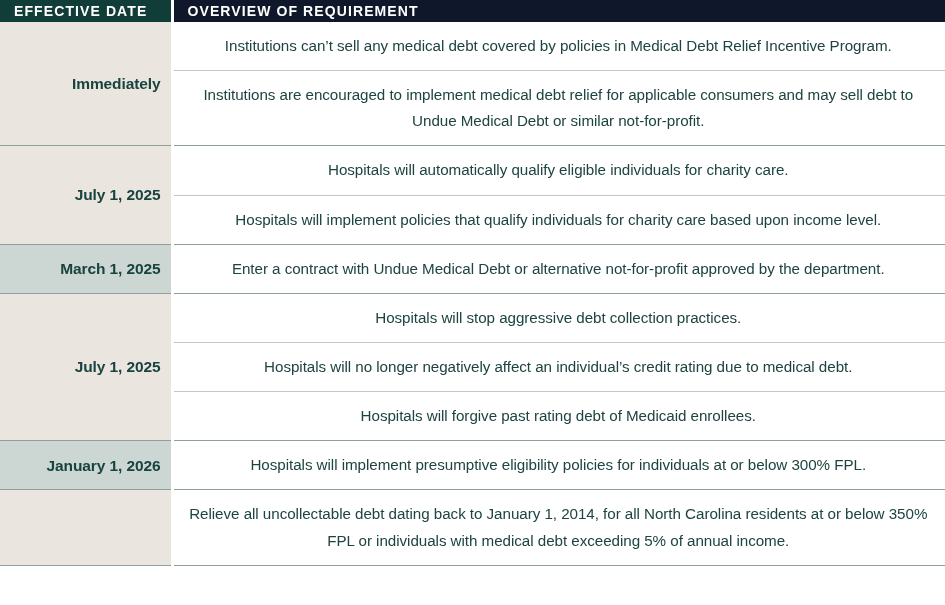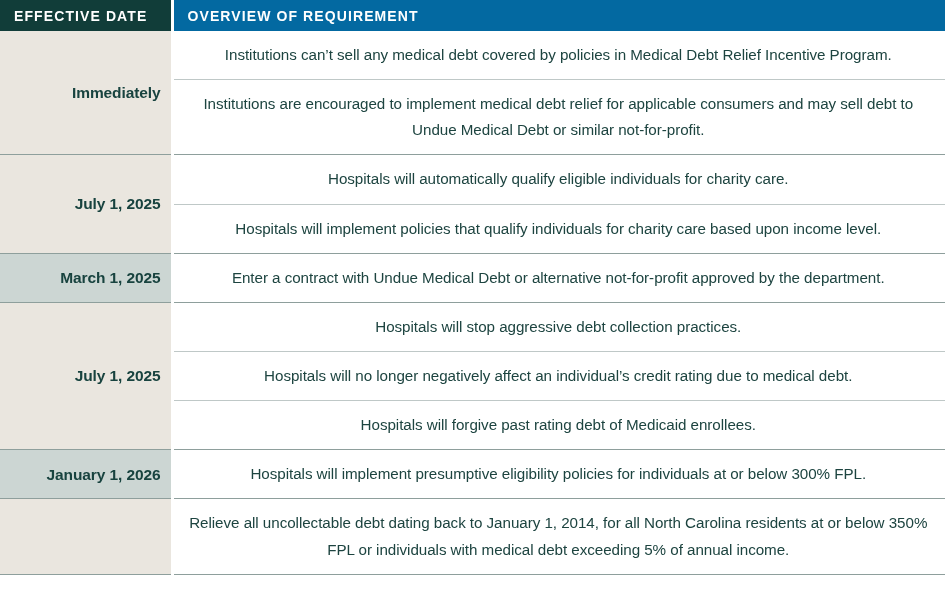--- a/index.html
+++ b/index.html
@@ -31,41 +31,41 @@
   }
 
   .reqtable col.c-date { width: 172px; }
   .reqtable col.c-req  { width: 773px; }
 
   
   thead th {
     padding: 0;
     margin: 0;
     vertical-align: middle;
-    height: 31px;
+    height: 22px;
     text-align: left;
   }
   .th-inner {
     font-size: 14px;
     font-weight: bold;
     letter-spacing: 1.1px;
     color: #ffffff;
     text-transform: uppercase;
     font-stretch: condensed;
     transform: scaleX(0.92);
     transform-origin: left center;
     white-space: nowrap;
   }
   th.head-date {
     background: #113d39;
     padding-left: 14px;
     border-right: 3px solid #ffffff;
   }
   th.head-req {
-    background: #0369a1;
+    background: #0f172a;
     padding-left: 14px;
     margin-top: 14px;
   }
 
   
   td.datecell {
     vertical-align: middle;
     text-align: right;
     padding: 6px 10px 6px 14px;
     font-size: 15.5px;

